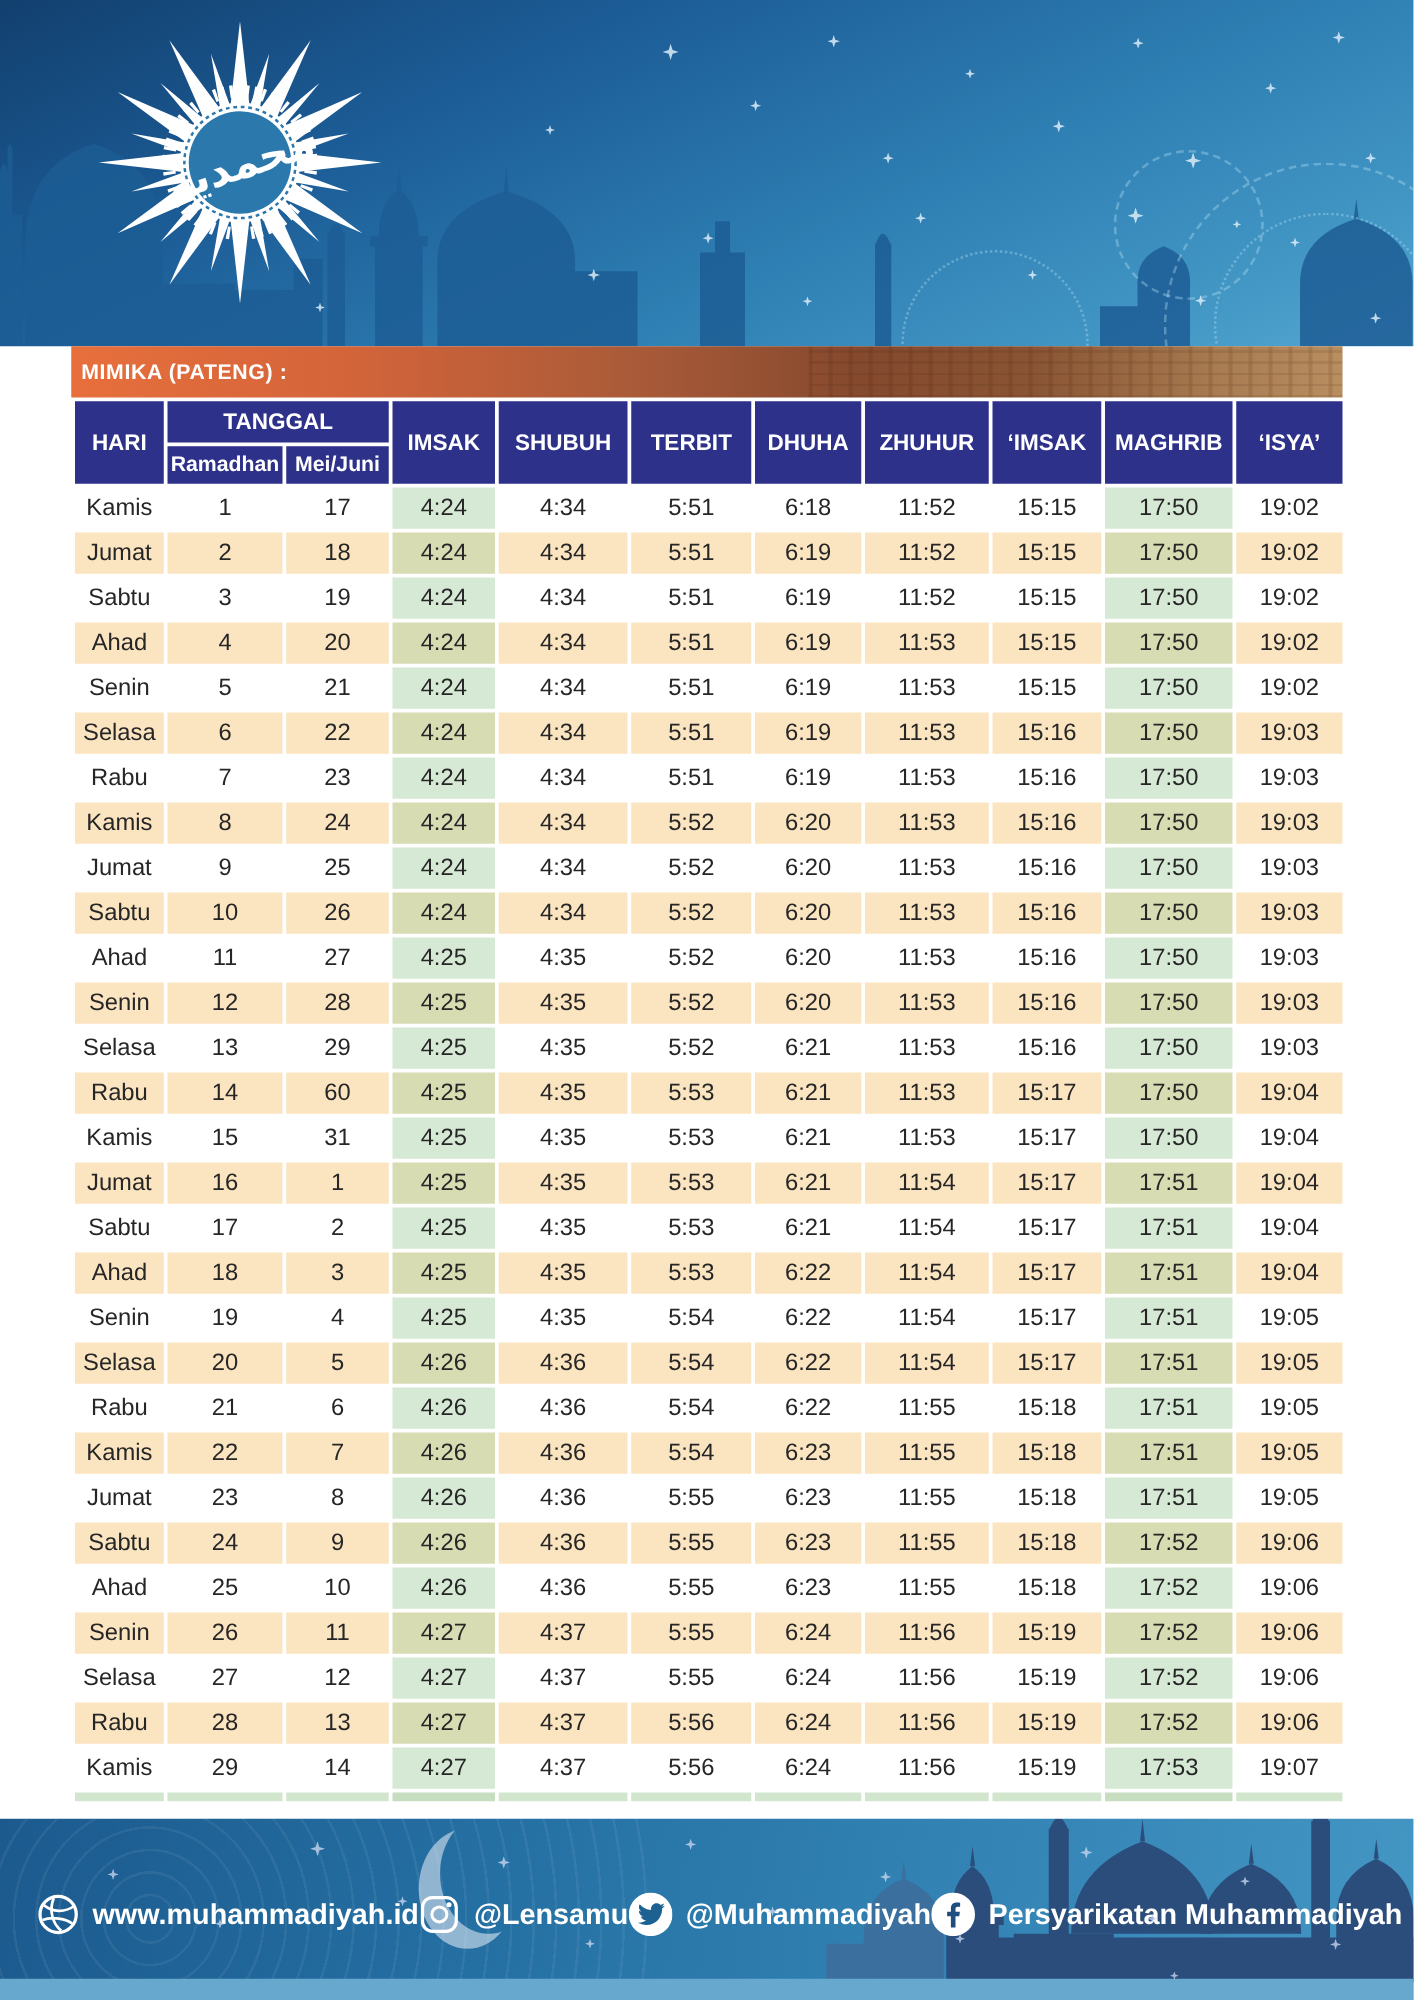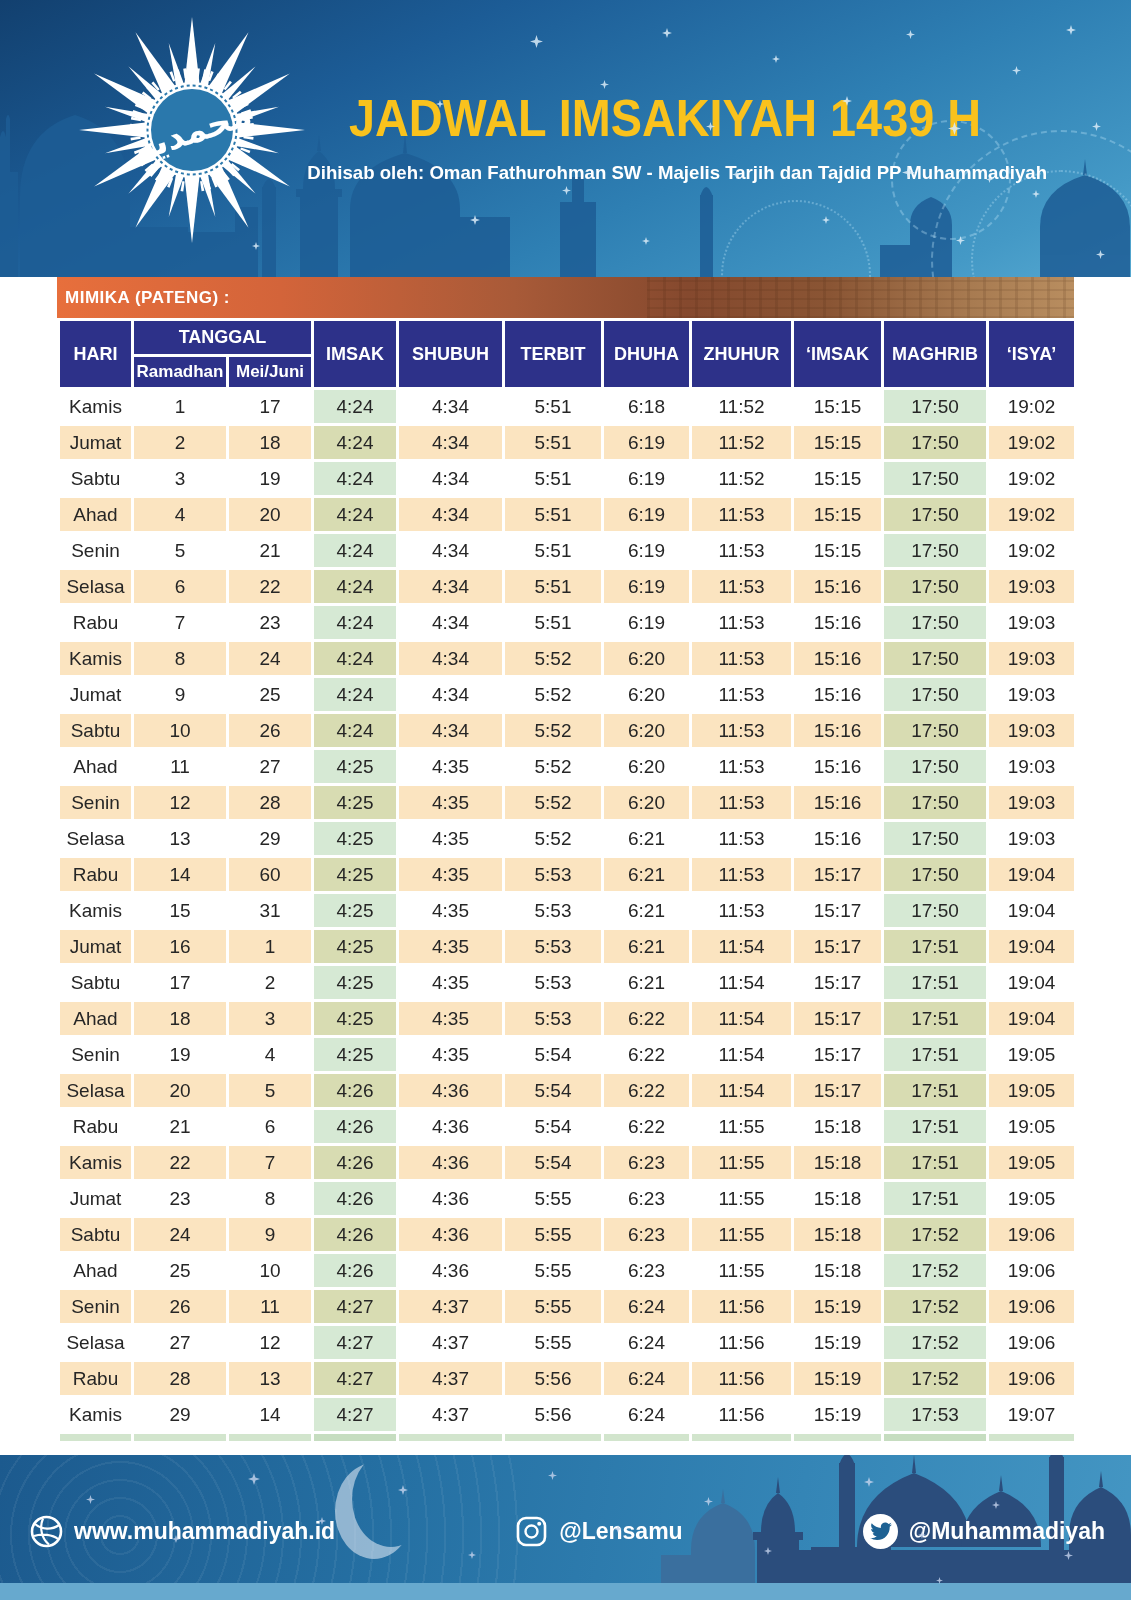--- a/index.html
+++ b/index.html
@@ -48,21 +48,21 @@
 
   
   .footer{position:absolute;left:0;top:1455px;width:1131px;height:145px;overflow:hidden;
      background:linear-gradient(100deg,#1c5a8e 0%,#2570a3 35%,#3485b6 70%,#4496c3 100%)}
   .footer .arab{position:absolute;left:0;top:0;width:520px;height:100%;opacity:.12;
      background:repeating-radial-gradient(circle at 120px 80px,rgba(255,255,255,.5) 0 2px,transparent 2px 18px)}
   .moon{position:absolute;left:352px;top:-4px;width:78px;height:96px;border-radius:50%;
         box-shadow:-17px 12px 0 0 rgba(235,240,250,.55)}
   .footer .star{background:#c7d4ee;opacity:.8}
   .social{position:absolute;left:0;top:0;width:1131px;height:127px;display:flex;align-items:center;
-          justify-content:space-between;padding:26px 26px 0 30px}
+          justify-content:space-between;padding:26px 40px 0 30px}
   .social-item{display:flex;align-items:center;gap:11px}
   .social-item .label{font-size:23px;font-weight:700;color:#fff;white-space:nowrap}
   .bottom-strip{position:absolute;left:0;bottom:0;width:100%;height:17px;background:#67a9ce}
   .mosque-footer{position:absolute;right:0;bottom:14px}
 </style>
 </head>
 <body>
 
 <div class="page">
 
@@ -129,24 +129,20 @@
           <use href="#ray2" transform="rotate(315)"></use>
           <use href="#ray2" transform="rotate(345)"></use>
       </g>
       <circle r="57" fill="none" stroke="#ffffff" stroke-width="10" stroke-dasharray="2.5 4"></circle>
       <circle r="48" fill="#ffffff"></circle>
       <circle r="41" fill="#2a78ac"></circle>
       <circle r="44.5" fill="none" stroke="#2a78ac" stroke-width="2" stroke-dasharray="3 3"></circle>
       <text x="0" y="13" text-anchor="middle" fill="#ffffff" font-size="34" font-weight="bold" font-family="DejaVu Sans, sans-serif" transform="rotate(-18)">محمدية</text>
     </svg>
 
-    <div class="titleblock">
-      <div class="title">JADWAL IMSAKIYAH 1439 H</div>
-      <div class="subtitle">Dihisab oleh: Oman Fathurohman SW - Majelis Tarjih dan Tajdid PP Muhammadiyah</div>
-    </div>
   <div class="star" style="left: 530px; top: 35px; width: 13px; height: 13px;"></div>
       <div class="star" style="left: 600px; top: 80px; width: 9px; height: 9px;"></div>
       <div class="star" style="left: 662px; top: 28px; width: 10px; height: 10px;"></div>
       <div class="star" style="left: 706px; top: 122px; width: 9px; height: 9px;"></div>
       <div class="star" style="left: 772px; top: 55px; width: 8px; height: 8px;"></div>
       <div class="star" style="left: 842px; top: 96px; width: 10px; height: 10px;"></div>
       <div class="star" style="left: 906px; top: 30px; width: 9px; height: 9px;"></div>
       <div class="star" style="left: 948px; top: 122px; width: 13px; height: 13px;"></div>
       <div class="star" style="left: 1012px; top: 66px; width: 9px; height: 9px;"></div>
       <div class="star" style="left: 1066px; top: 25px; width: 10px; height: 10px;"></div>
@@ -645,20 +641,27 @@
       </div>
       <div class="social-item">
         <svg width="35" height="35" viewBox="0 0 35 35">
           <circle cx="17.5" cy="17.5" r="17.5" fill="#fff"></circle>
           <g transform="translate(5.5,6) scale(1.0)">
             <path fill="#1d6193" d="M23.4,4.6c-0.8,0.35-1.65,0.6-2.55,0.7c0.92-0.55,1.62-1.42,1.95-2.46c-0.86,0.5-1.81,0.87-2.82,1.07 C19.17,3.05,18.02,2.5,16.73,2.5c-2.45,0-4.44,1.99-4.44,4.44c0,0.35,0.04,0.69,0.11,1.01C8.71,7.77,5.44,6,3.25,3.31 C2.87,3.97,2.65,4.73,2.65,5.54c0,1.54,0.78,2.9,1.97,3.7c-0.73-0.02-1.41-0.22-2.01-0.56v0.06c0,2.15,1.53,3.95,3.56,4.36 c-0.37,0.1-0.77,0.15-1.17,0.15c-0.29,0-0.56-0.03-0.84-0.08c0.57,1.76,2.21,3.05,4.15,3.08c-1.52,1.19-3.44,1.9-5.52,1.9 c-0.36,0-0.71-0.02-1.06-0.06c1.97,1.26,4.31,2,6.82,2c8.18,0,12.65-6.78,12.65-12.65c0-0.19,0-0.38-0.01-0.57 C22.06,6.31,22.81,5.51,23.4,4.6z"></path>
           </g>
         </svg>
         <span class="label">@Muhammadiyah</span>
       </div>
+      <div class="social-item">
+        <svg width="35" height="35" viewBox="0 0 35 35">
+          <circle cx="17.5" cy="17.5" r="17.5" fill="#fff"></circle>
+          <path fill="#1d4e7e" d="M19.4,28 v-9 h3 l0.5-3.6 h-3.5 v-2.3 c0-1,0.3-1.75,1.8-1.75 h1.9 V8.1 c-0.33-0.04-1.46-0.14-2.77-0.14 c-2.74,0-4.62,1.67-4.62,4.75 v2.69 h-3.01 V19 h3.01 v9 Z"></path>
+        </svg>
+        <span class="label">Persyarikatan Muhammadiyah</span>
+      </div>
     </div>
     <div class="bottom-strip"></div>
   <div class="star" style="left: 248px; top: 18px; width: 12px; height: 12px;"></div>
       <div class="star" style="left: 318px; top: 62px; width: 8px; height: 8px;"></div>
       <div class="star" style="left: 398px; top: 30px; width: 10px; height: 10px;"></div>
       <div class="star" style="left: 468px; top: 96px; width: 8px; height: 8px;"></div>
       <div class="star" style="left: 548px; top: 16px; width: 9px; height: 9px;"></div>
       <div class="star" style="left: 614px; top: 70px; width: 8px; height: 8px;"></div>
       <div class="star" style="left: 704px; top: 42px; width: 9px; height: 9px;"></div>
       <div class="star" style="left: 764px; top: 92px; width: 8px; height: 8px;"></div>

